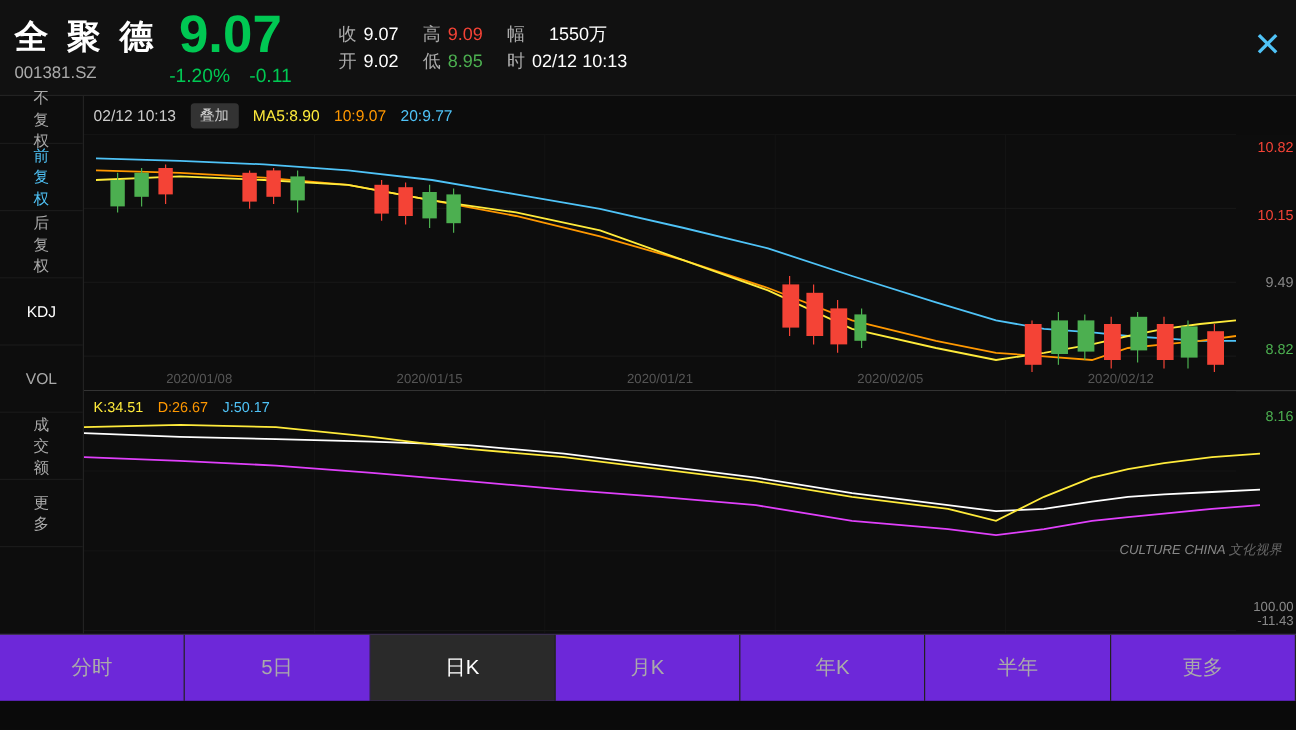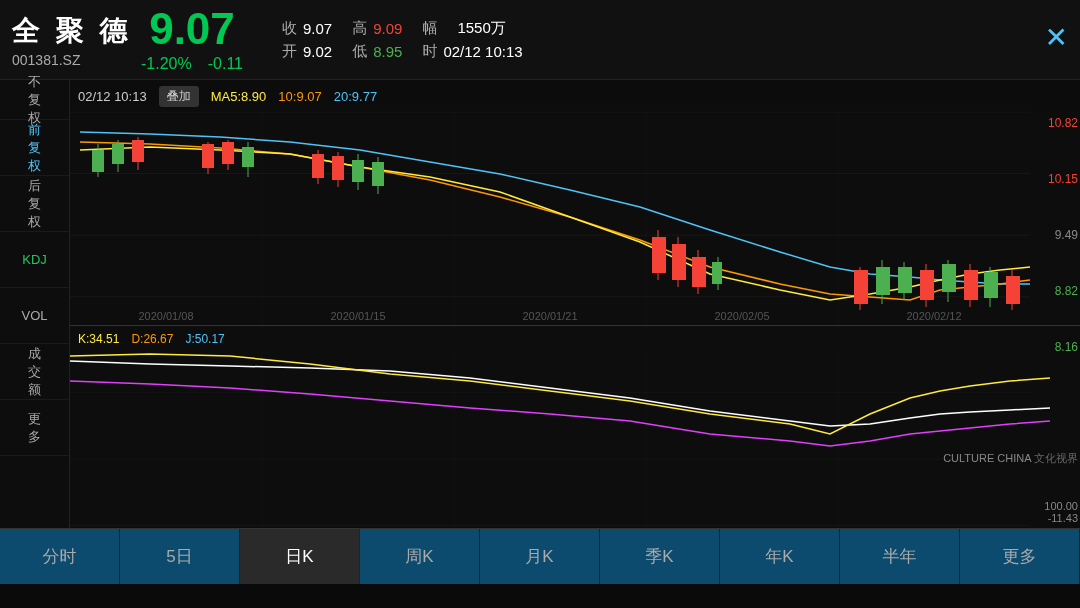--- a/index.html
+++ b/index.html
@@ -179,21 +179,21 @@
       background: rgba(13,13,13,0.9);
       z-index: 10;
     }
     .kdj-k { color: #ffeb3b; }
     .kdj-d { color: #ff9800; }
     .kdj-j { color: #4fc3f7; }
 
     
     .bottom-tabs {
       height: 56px;
-      background: #0c4a6e;
+      background: #6d28d9;
       display: flex;
       align-items: center;
       border-top: 1px solid #333;
     }
     .tab-item {
       flex: 1;
       text-align: center;
       font-size: 17px;
       color: #aaa;
       cursor: pointer;
@@ -205,24 +205,25 @@
     }
     .tab-item.active {
       background: #2a2a2a;
       color: #fff;
     }
 
     
     .watermark {
       position: absolute;
       bottom: 62px;
-      right: 2px;
+      right: 12px;
       font-size: 11px;
       color: #444;
       z-index: 20;
+      font-style: italic;
     }
     .watermark .brand { color: #888; }
     .watermark .sub { color: #666; }
   </style>
 </head>
 <body>
 
 <div class="header">
   <div class="header-left">
     <span class="stock-name">全 聚 德</span>
@@ -280,21 +281,21 @@
   <div class="sidebar">
     <div class="sidebar-item first">
       <span>不复权</span>
     </div>
     <div class="sidebar-item active">
       <span>前复权</span>
     </div>
     <div class="sidebar-item">
       <span>后复权</span>
     </div>
-    <div class="sidebar-item active" style="color:#22c55e">
+    <div class="sidebar-item active" style="color:#ffffff">
       <span>KDJ</span>
     </div>
     <div class="sidebar-item">
       <span>VOL</span>
     </div>
     <div class="sidebar-item">
       <span>成交额</span>
     </div>
     <div class="sidebar-item">
       <span>更多</span>
@@ -470,29 +471,23 @@
   <div class="tab-item">
     <span>分时</span>
   </div>
   <div class="tab-item">
     <span>5日</span>
   </div>
   <div class="tab-item active">
     <span>日K</span>
   </div>
   <div class="tab-item">
-    <span>周K</span>
-  </div>
-  <div class="tab-item">
     <span>月K</span>
   </div>
   <div class="tab-item">
-    <span>季K</span>
-  </div>
-  <div class="tab-item">
     <span>年K</span>
   </div>
   <div class="tab-item">
     <span>半年</span>
   </div>
   <div class="tab-item">
     <span>更多</span>
   </div>
 </div>
 

